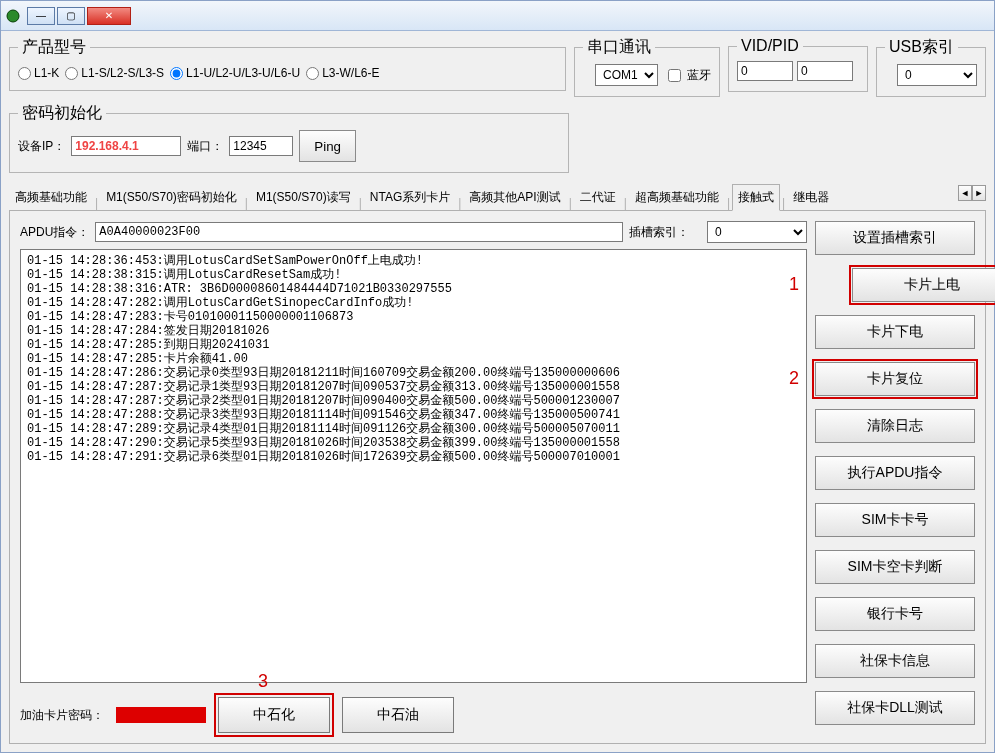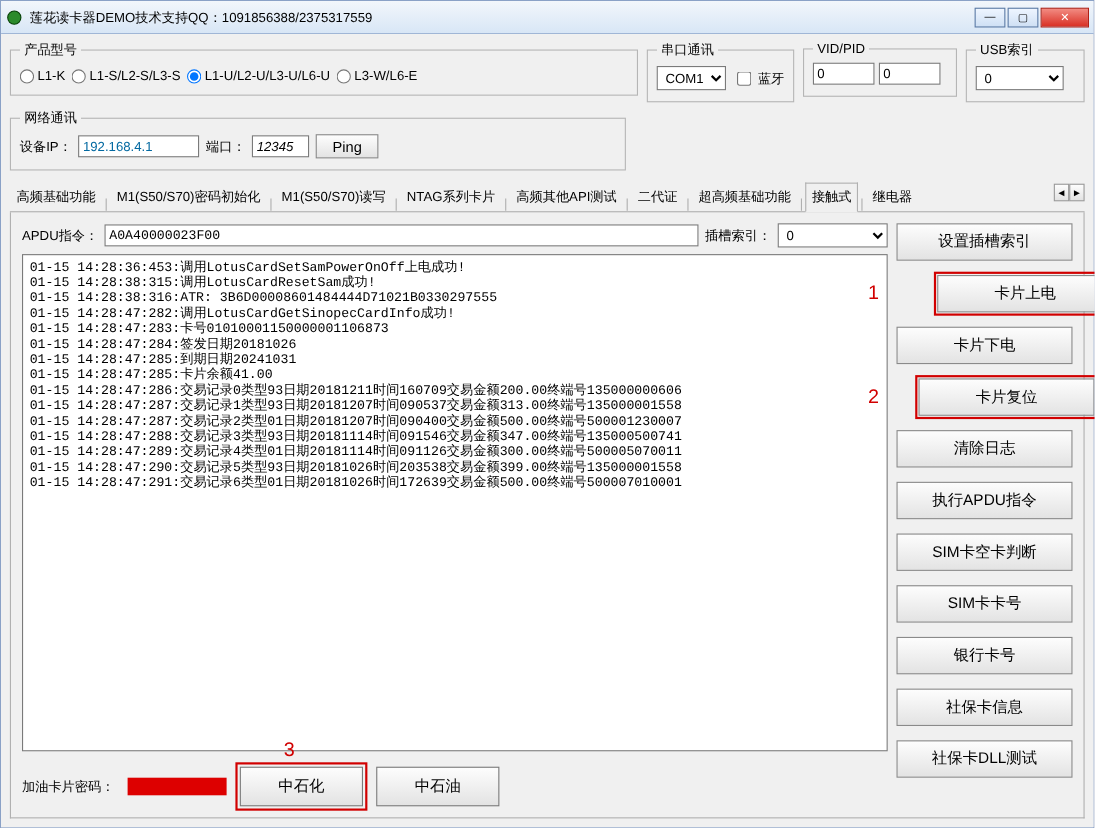--- a/index.html
+++ b/index.html
@@ -52,50 +52,50 @@
   flex-direction: column;
   position: relative;
 }
 .toprow { display: flex; gap: 8px; align-items: flex-start; }
 fieldset.group {
   border: 1px solid #b5b5b5;
   padding: 6px 8px 10px 8px;
   margin: 0;
   background: #f0f0f0;
 }
-fieldset.group > legend { padding: 0 4px; font-size: 12px;}
+fieldset.group > legend { padding: 0 4px; font-size: 16px;}
 .product { flex: 1; }
 .radio-row { display:flex; align-items:center; gap:6px; flex-wrap:wrap; padding-top:2px;}
 .radio-row label { display:flex; align-items:center; gap:3px; }
 input[type="radio"]{ margin:0; }
 .serial { width: 130px; }
 .serial .inner { display:flex; align-items:center; gap:6px; }
 select, input[type="text"] {
   font-family: inherit; font-size: 12px;
   border: 1px solid #7a7a7a;
   padding: 1px 3px;
   background:#fff;
   height:20px;
 }
-select { height:22px; }
+select { height:22px;margin-left:12px; }
 .vidpid { width: 140px; }
 .vidpid .inner { display:flex; gap:4px; }
 .vidpid input { width: 56px; }
 .usbidx { width: 108px; }
 .usbidx select { width: 80px; }
 .networkrow { margin-top: 6px; }
 .network { width: 560px; }
 .network .inner { display:flex; align-items:center; gap:6px; }
-.network input.ip { width:110px; color:#0369a1; }
-.network input.port { width:52px;font-style:italic; }
+.network input.ip { width:110px; color:#ef4444;font-weight:bold; }
+.network input.port { width:64px; }
 .btn {
   border:1px solid #8a8a8a;
   background: linear-gradient(#fdfdfd,#e3e3e3);
   padding: 2px 14px;
-  height:22px;
+  height:32px;
   cursor:pointer;
   font-family:inherit;
 }
 .tabs {
   margin-top: 10px;
   display:flex;
   border-bottom: 1px solid #b0b0b0;
   align-items: flex-end;
   font-size:12px;
   position:relative;
@@ -195,21 +195,20 @@
 <body>
 
 <div class="window">
 
   <div class="titlebar">
     <span class="icon">
       <svg width="16" height="16" viewBox="0 0 16 16">
           <circle cx="8" cy="8" r="6" fill="#2b8a2b" stroke="#064006"></circle>
         </svg>
     </span>
-    <span class="title">莲花读卡器DEMO技术支持QQ：1091856388/2375317559</span>
     <div class="winbtns">
       <div class="winbtn">—</div>
       <div class="winbtn max">▢</div>
       <div class="winbtn close">✕</div>
     </div>
   </div>
 
   <div class="content">
 
     <div class="toprow">
@@ -255,21 +254,21 @@
       </fieldset>
 
       <fieldset class="group usbidx">
         <legend>USB索引</legend>
         <select><option>0</option></select>
       </fieldset>
     </div>
 
     <div class="networkrow">
       <fieldset class="group network">
-        <legend>网络通讯</legend>
+        <legend>密码初始化</legend>
         <div class="inner">
           <span class="lbl">设备IP：</span>
           <input type="text" class="ip" value="192.168.4.1" style="">
           <span class="lbl">端口：</span>
           <input type="text" class="port" value="12345" style="">
           <button class="btn">Ping</button>
         </div>
       </fieldset>
     </div>
 
@@ -333,26 +332,26 @@
 
       <div class="rightpane">
         <button class="rbtn">设置插槽索引</button>
         <div style="position:relative;">
           <span class="annot" style="left:-26px; top:6px;">1</span>
           <button class="rbtn hl" style="width:100%;margin-left:37px;">卡片上电</button>
         </div>
         <button class="rbtn">卡片下电</button>
         <div style="position:relative;">
           <span class="annot" style="left:-26px; top:6px;">2</span>
-          <button class="rbtn hl" style="width:100%;margin-left:20px;">卡片复位</button>
+          <button class="rbtn hl" style="width:100%;">卡片复位</button>
         </div>
         <button class="rbtn">清除日志</button>
         <button class="rbtn">执行APDU指令</button>
+        <button class="rbtn">SIM卡卡号</button>
         <button class="rbtn">SIM卡空卡判断</button>
-        <button class="rbtn">SIM卡卡号</button>
         <button class="rbtn">银行卡号</button>
         <button class="rbtn">社保卡信息</button>
         <button class="rbtn">社保卡DLL测试</button>
       </div>
     </div>
 
   </div>
 </div>
 
 </body></html>

